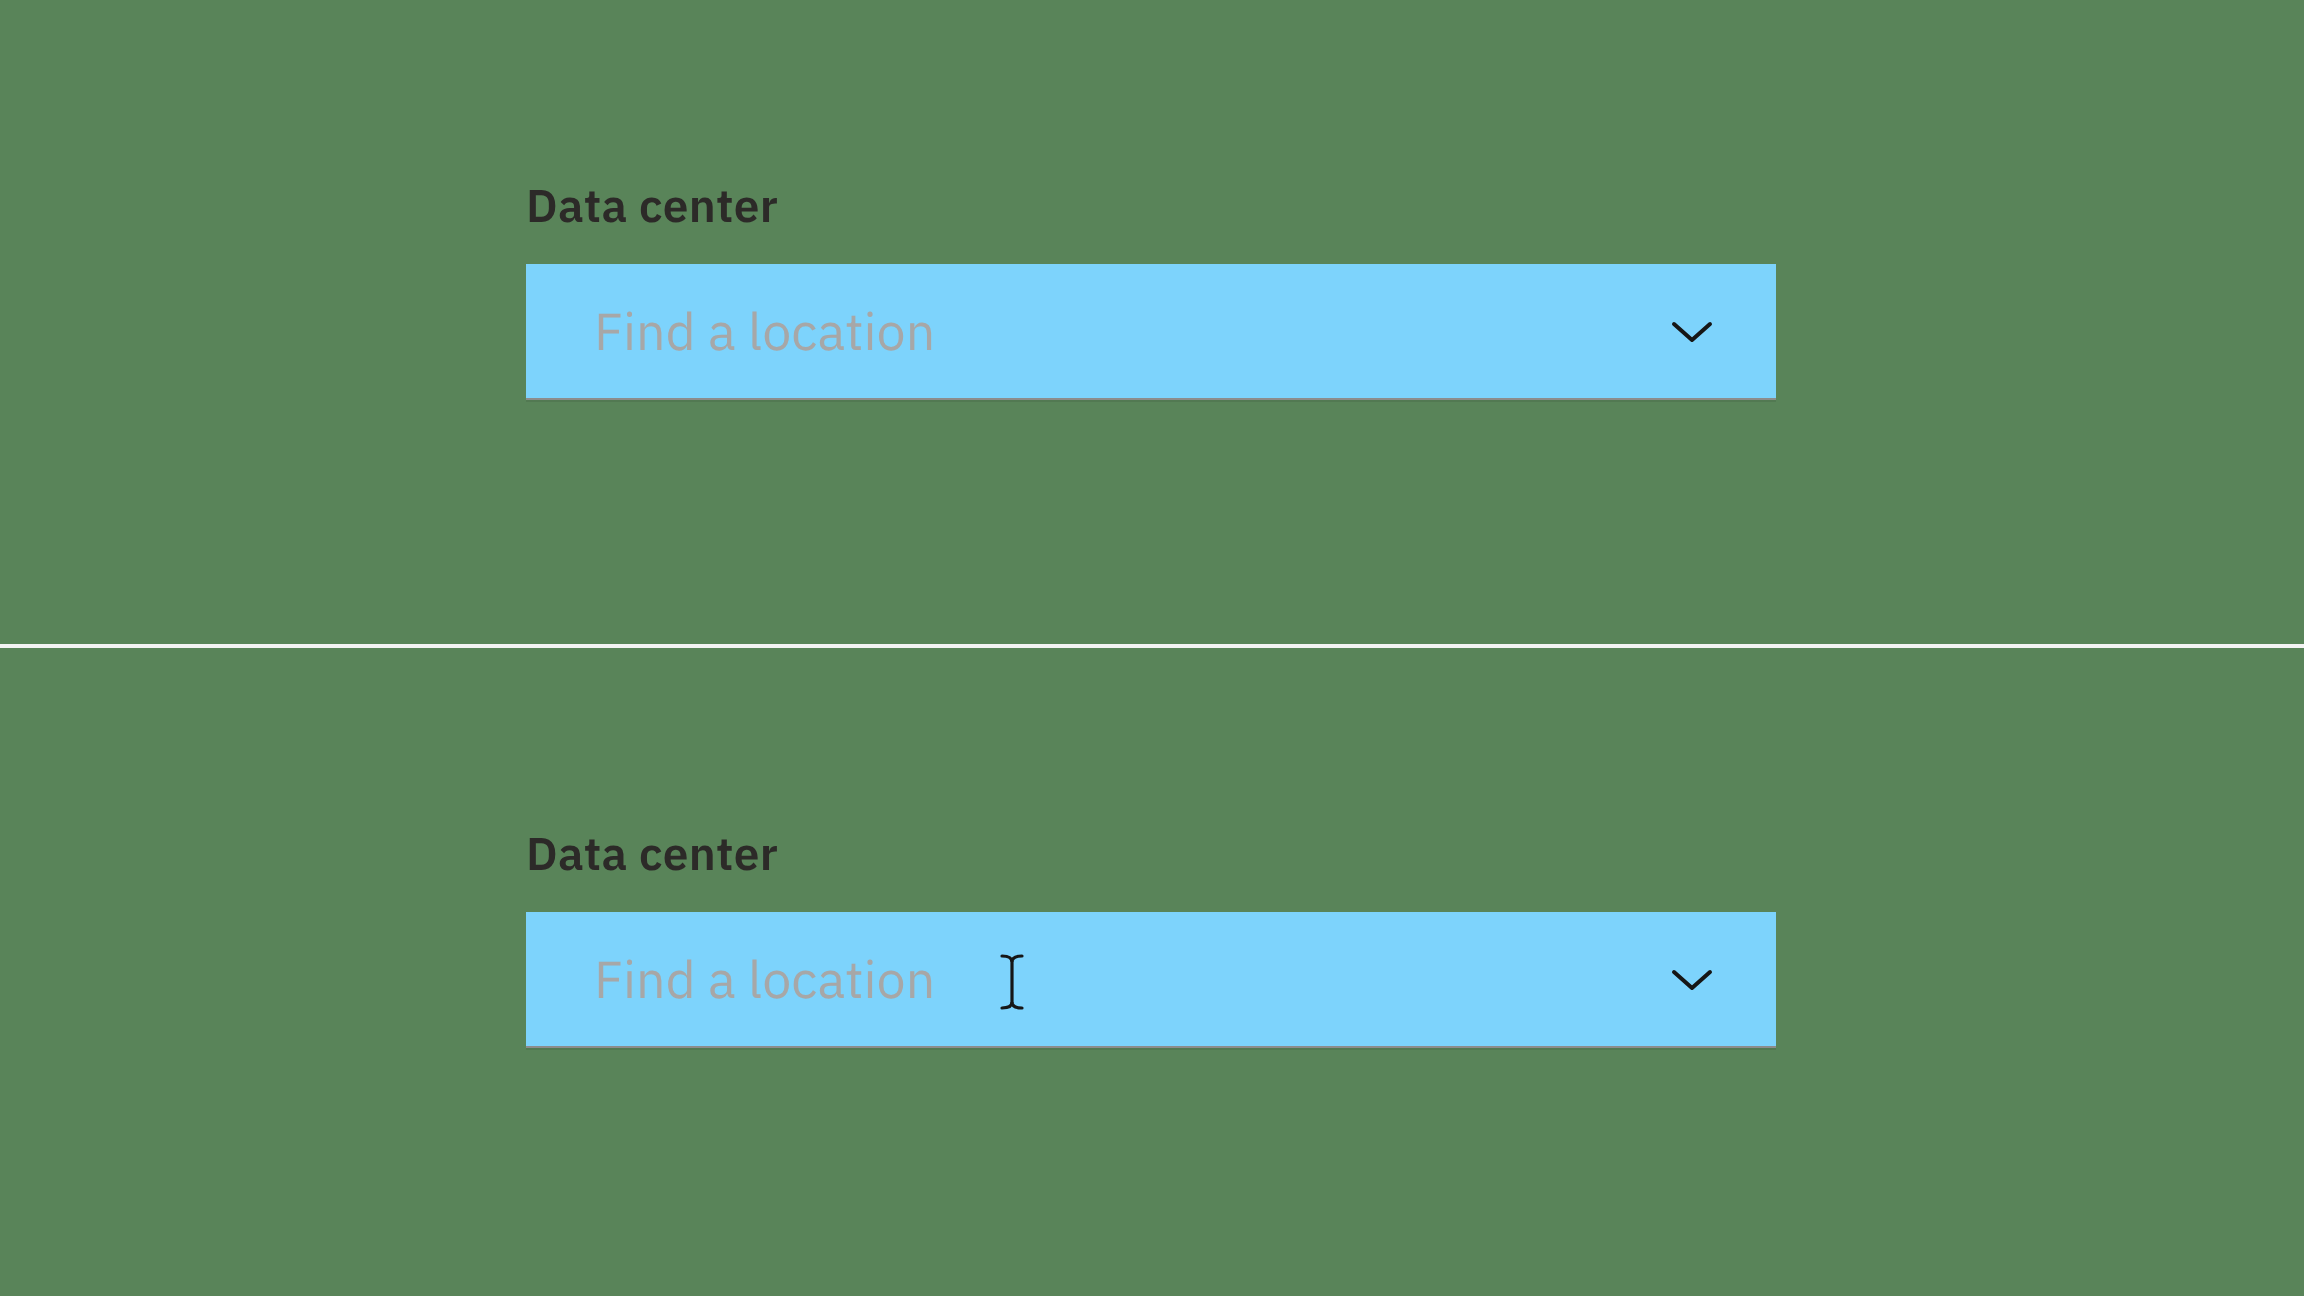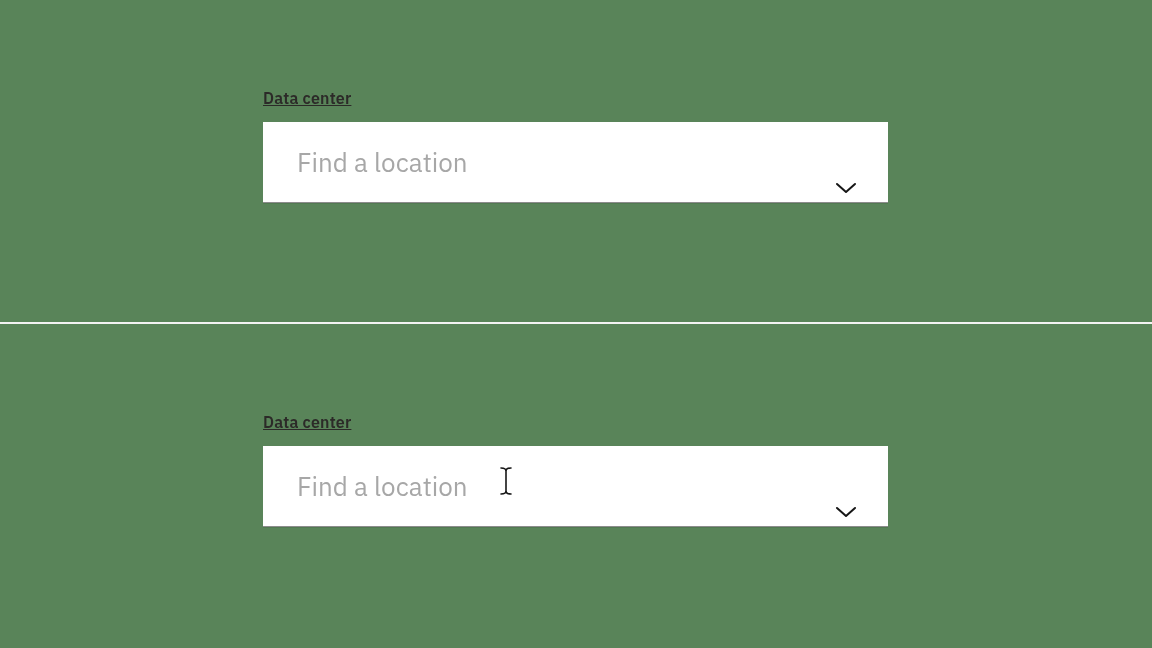--- a/index.html
+++ b/index.html
@@ -40,34 +40,33 @@
     }
     .field-top {
       top: 88px;
     }
     .field-bottom {
       top: 88px;
     }
     .label {
       display: block;
       color: #2c2a28;
-      font-size: 16px;
+      font-size: 23px;
       font-weight: 600;
       letter-spacing: 0.2px;
       margin-bottom: 14px;
-      text-decoration: underline;
     }
     .combobox {
       width: 100%;
-      height: 81px;
-      background: #ffffff;
+      height: 68px;
+      background: #7dd3fc;
       border: none;
       border-bottom: 1px solid #8c8c8c;
       display: flex;
-      align-items: flex-end;
+      align-items: center;
       justify-content: space-between;
       padding: 0 28px 0 34px;
       position: relative;
       box-shadow: 0 1px 0 rgba(0,0,0,0.08);
     }
     .combobox-input {
       flex: 1;
       border: none;
       background: transparent;
       font-family: inherit;

